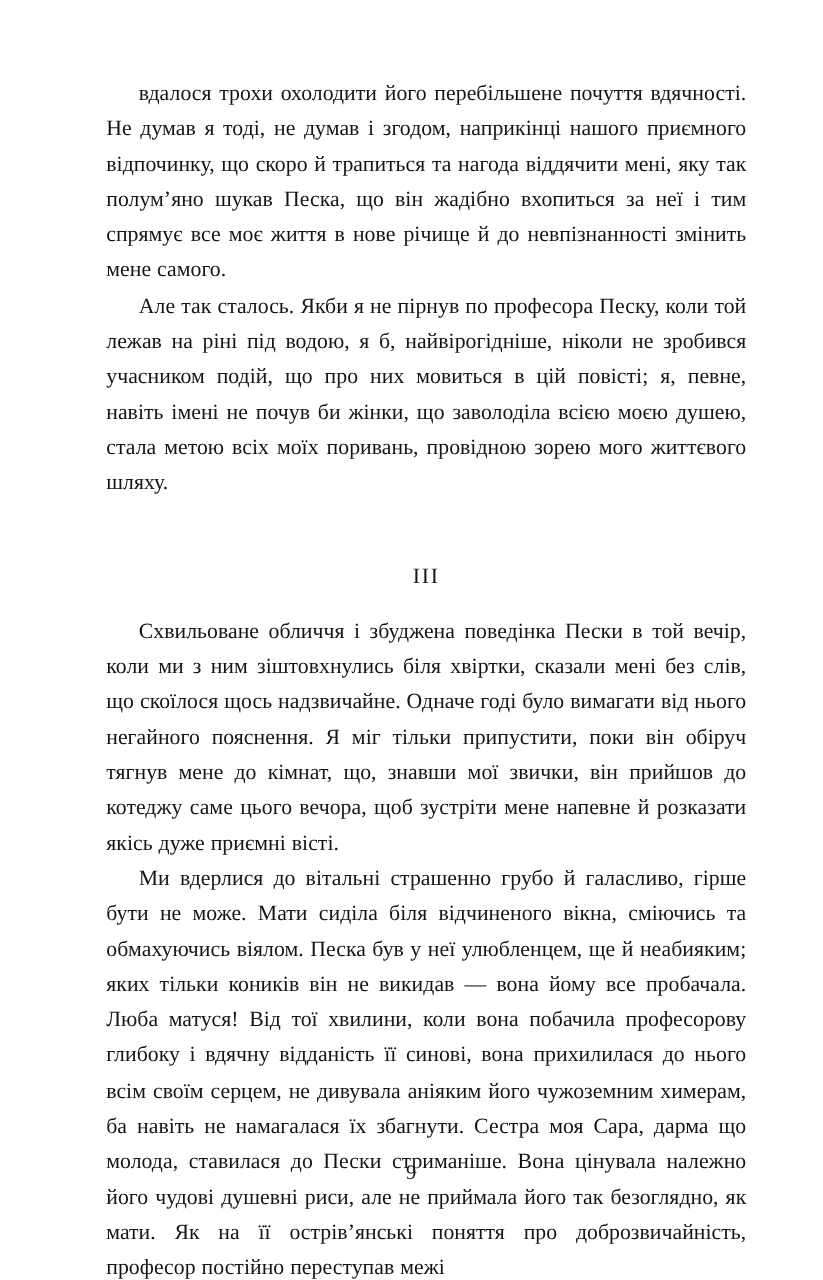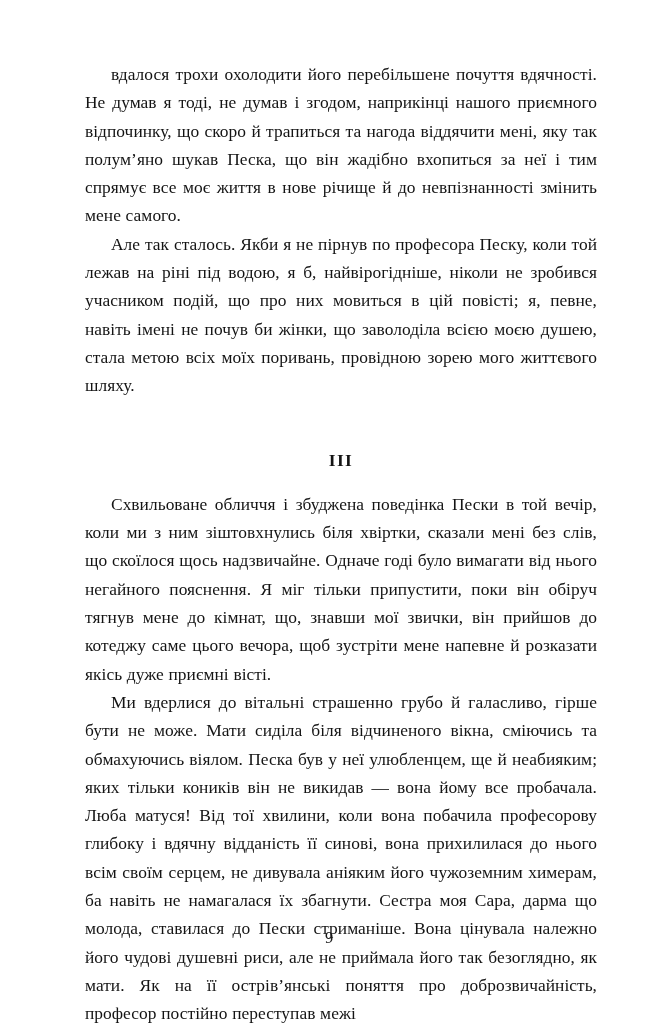--- a/index.html
+++ b/index.html
@@ -35,21 +35,21 @@
     text-indent: 26px;
     hyphens: manual;
     -webkit-hyphens: manual;
     word-spacing: 0.02em;
     letter-spacing: 0.002em;
   }
   .chapter-heading {
     margin: 0;
     font-size: 17.4px;
     line-height: 28.3px;
-    font-weight: bold;
+    font-weight: normal;
     text-align: center;
     letter-spacing: 0.08em;
     padding-top: 46px;
     padding-bottom: 16px;
   }
   .folio {
     position: absolute;
     left: 0;
     right: 0;
     top: 928px;

